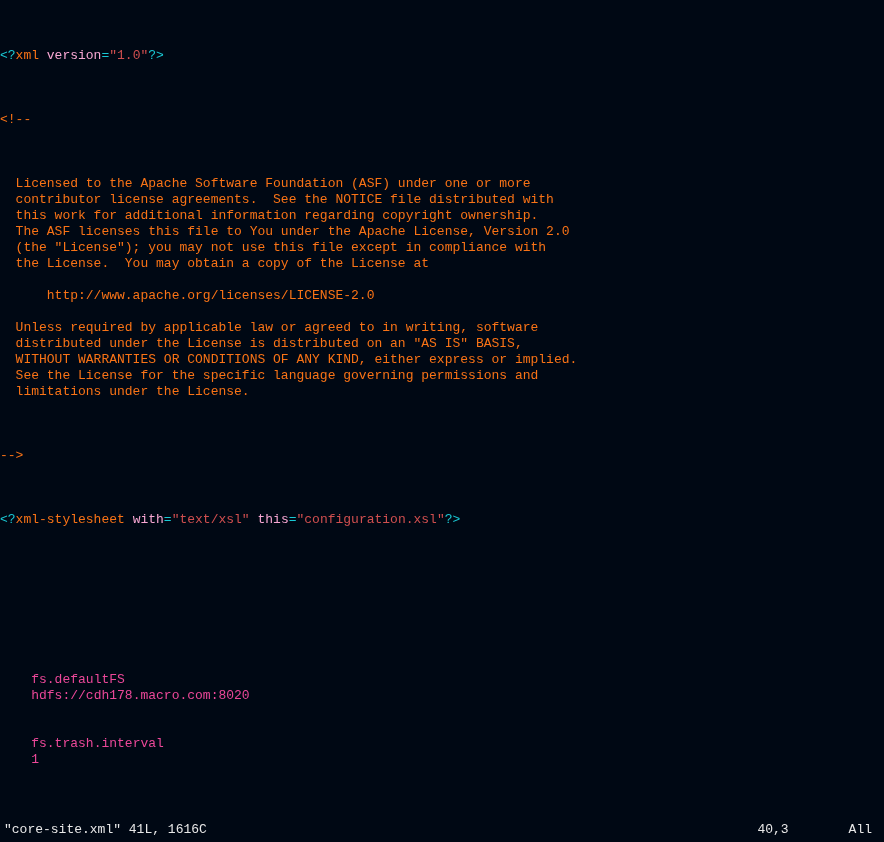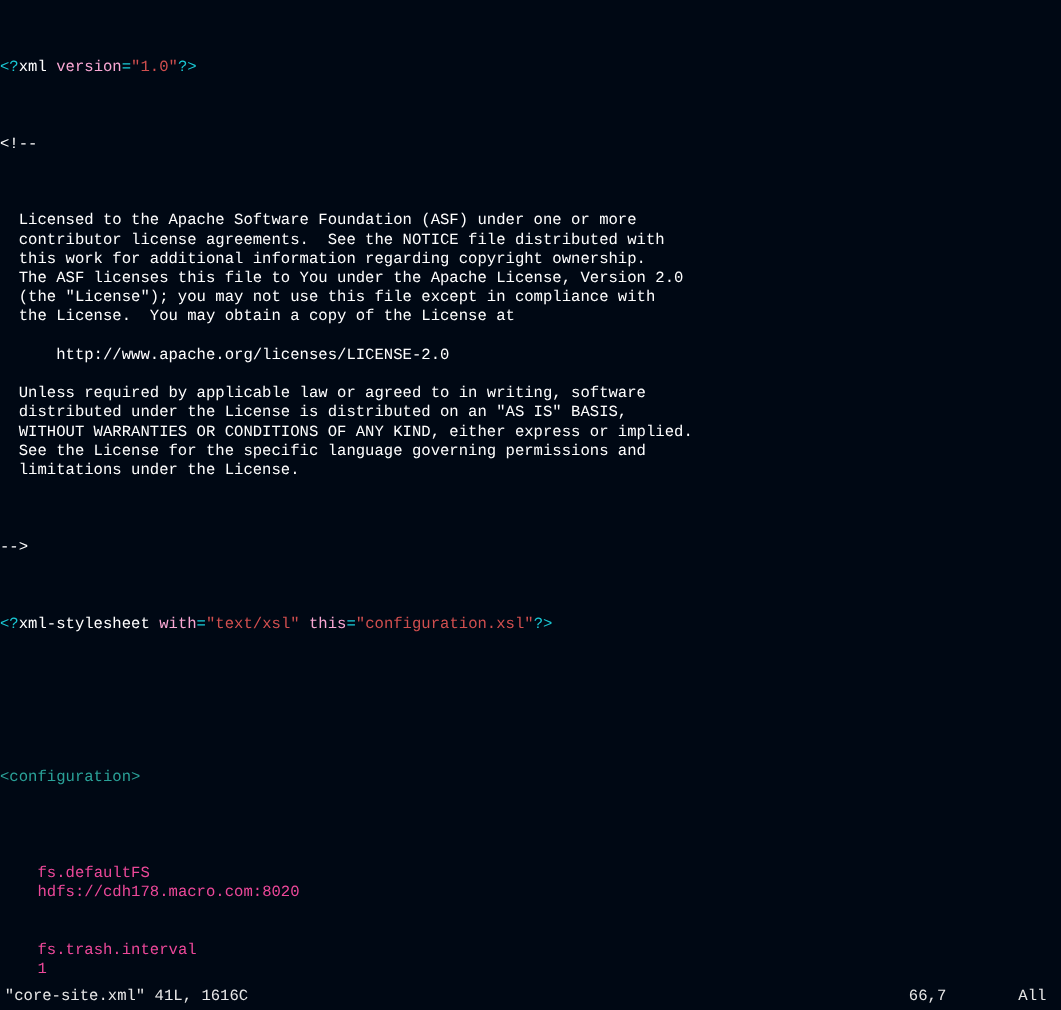--- a/index.html
+++ b/index.html
@@ -14,21 +14,21 @@
     overflow: hidden;
     position: relative;
   }
   .editor {
     width: 100%;
     padding: 0;
     white-space: pre;
   }
   .line { white-space: pre; height: 16px; }
   .cyan { color: #19c8d4; }
-  .cyan-bright { color: #ffffff; }
+  .cyan-bright { color: #f97316; }
   .brown { color: #f9a8d4; }
   .red { color: #d04f4f; }
   .green { color: #2aa198; }
   .white { color: #ec4899; }
   .status-bar {
     position: absolute;
     bottom: 4px;
     left: 0;
     width: 100%;
     color: #e8e8e8;
@@ -50,27 +50,26 @@
   <div class="line"><span class="cyan-bright">&lt;!--</span></div>
   
   <div id="comment-body"><div class="line"><span class="cyan-bright">  Licensed to the Apache Software Foundation (ASF) under one or more</span></div><div class="line"><span class="cyan-bright">  contributor license agreements.  See the NOTICE file distributed with</span></div><div class="line"><span class="cyan-bright">  this work for additional information regarding copyright ownership.</span></div><div class="line"><span class="cyan-bright">  The ASF licenses this file to You under the Apache License, Version 2.0</span></div><div class="line"><span class="cyan-bright">  (the "License"); you may not use this file except in compliance with</span></div><div class="line"><span class="cyan-bright">  the License.  You may obtain a copy of the License at</span></div><div class="line"><span class="cyan-bright"> </span></div><div class="line"><span class="cyan-bright">      http://www.apache.org/licenses/LICENSE-2.0</span></div><div class="line"><span class="cyan-bright"> </span></div><div class="line"><span class="cyan-bright">  Unless required by applicable law or agreed to in writing, software</span></div><div class="line"><span class="cyan-bright">  distributed under the License is distributed on an "AS IS" BASIS,</span></div><div class="line"><span class="cyan-bright">  WITHOUT WARRANTIES OR CONDITIONS OF ANY KIND, either express or implied.</span></div><div class="line"><span class="cyan-bright">  See the License for the specific language governing permissions and</span></div><div class="line"><span class="cyan-bright">  limitations under the License.</span></div></div>
   
   <div class="line"><span class="cyan-bright">--&gt;</span></div>
   
   <div class="line"><span class="cyan">&lt;?</span><span class="cyan-bright">xml-stylesheet</span><span class="brown"> with</span><span class="cyan">=</span><span class="red">"text/xsl"</span><span class="brown"> this</span><span class="cyan">=</span><span class="red">"configuration.xsl"</span><span class="cyan">?&gt;</span></div>
   
   <div class="line"> </div>
   
-  <div class="line"><span class="green">&lt;configuration&gt;</span></div>
   
   <div id="props-body"><div class="line"><span class="green">  <property></property></span></div><div class="line"><span>    </span><span class="green"><name></name></span><span class="white">fs.defaultFS</span><span class="green"></span></div><div class="line"><span>    </span><span class="green"><value></value></span><span class="white">hdfs://cdh178.macro.com:8020</span><span class="green"></span></div><div class="line"><span class="green">  </span></div><div class="line"><span class="green">  <property></property></span></div><div class="line"><span>    </span><span class="green"><name></name></span><span class="white">fs.trash.interval</span><span class="green"></span></div><div class="line"><span>    </span><span class="green"><value></value></span><span class="white">1</span><span class="green"></span></div><div class="line"><span class="green">  </span></div><div class="line"><span class="green">  <property></property></span></div></div>
   
   
   
   
 </div>
 
 <div class="status-bar">
   <span class="status-left">"core-site.xml" 41L, 1616C</span>
   <span class="status-spacer"></span>
-  <span class="status-pos">66,7</span>
+  <span class="status-pos">40,3</span>
   <span class="status-all">All</span>
 </div>
 
 </body></html>

